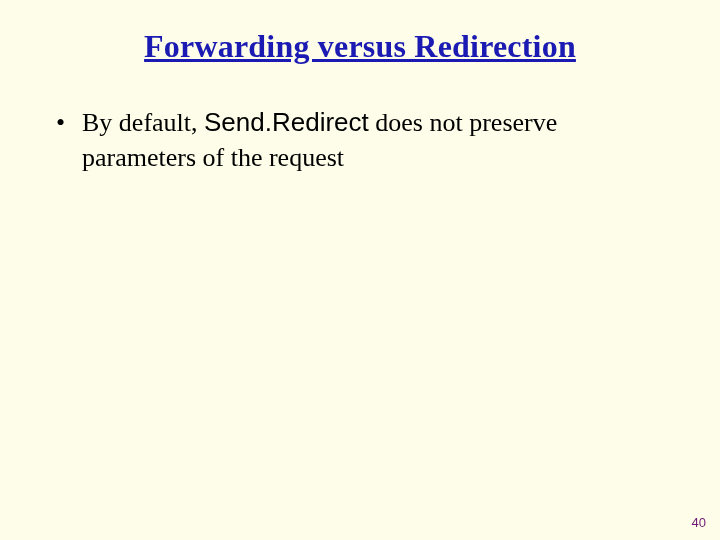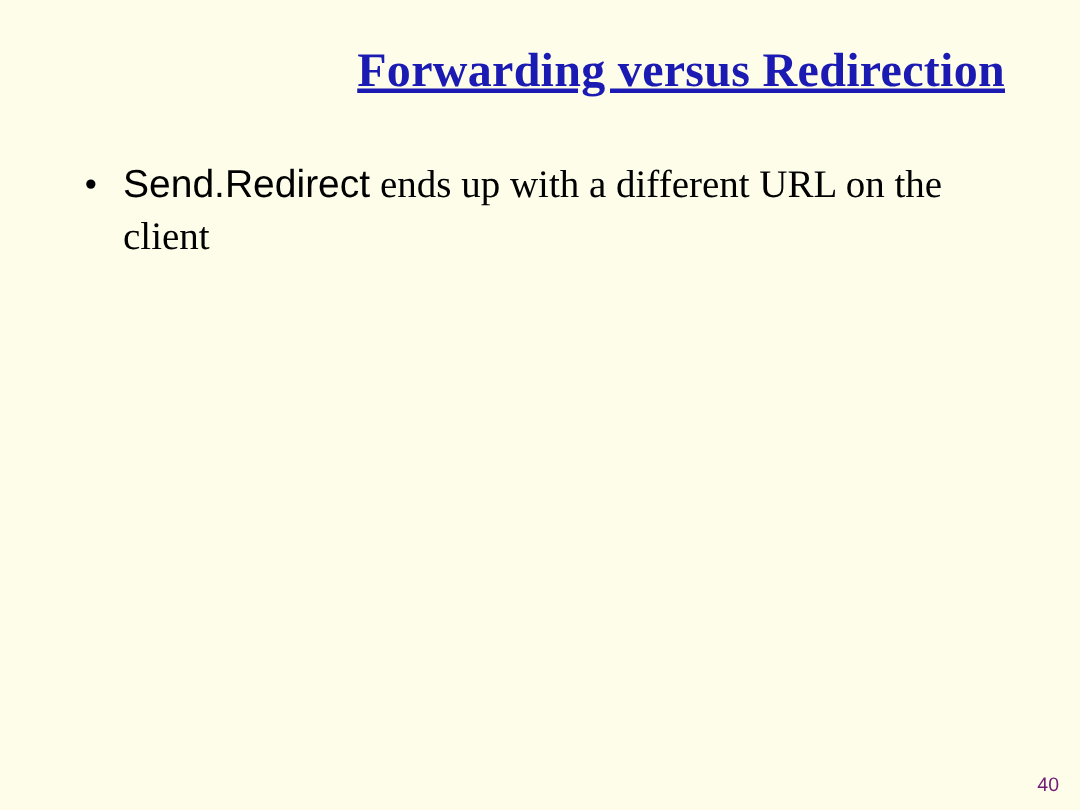--- a/index.html
+++ b/index.html
@@ -15,21 +15,21 @@
     position: relative;
   }
   .slide {
     width: 720px;
     height: 540px;
     box-sizing: border-box;
     padding: 28px 50px 0 50px;
     position: relative;
   }
   .title {
-    text-align: right;
+    text-align: center;
     font-size: 32px;
     font-weight: bold;
     color: #1b1bb3;
     text-decoration: underline;
     margin: 0 0 40px 0;
     letter-spacing: 0.2px;
   }
   ul.bullets {
     list-style: none;
     padding: 0;
@@ -64,18 +64,18 @@
   }
 </style>
 </head>
 <body>
 
 <div class="slide">
   <h1 class="title">Forwarding versus Redirection</h1>
 
   <ul class="bullets">
     <li>
-      <span></span><span class="code">Send.Redirect</span><span> ends up with a different URL on the client</span>
+      <span>By default, </span><span class="code">Send.Redirect</span><span> does not preserve parameters of the request</span>
     </li>
   </ul>
 
   <div class="pagenum">40</div>
 </div>
 
 </body></html>

